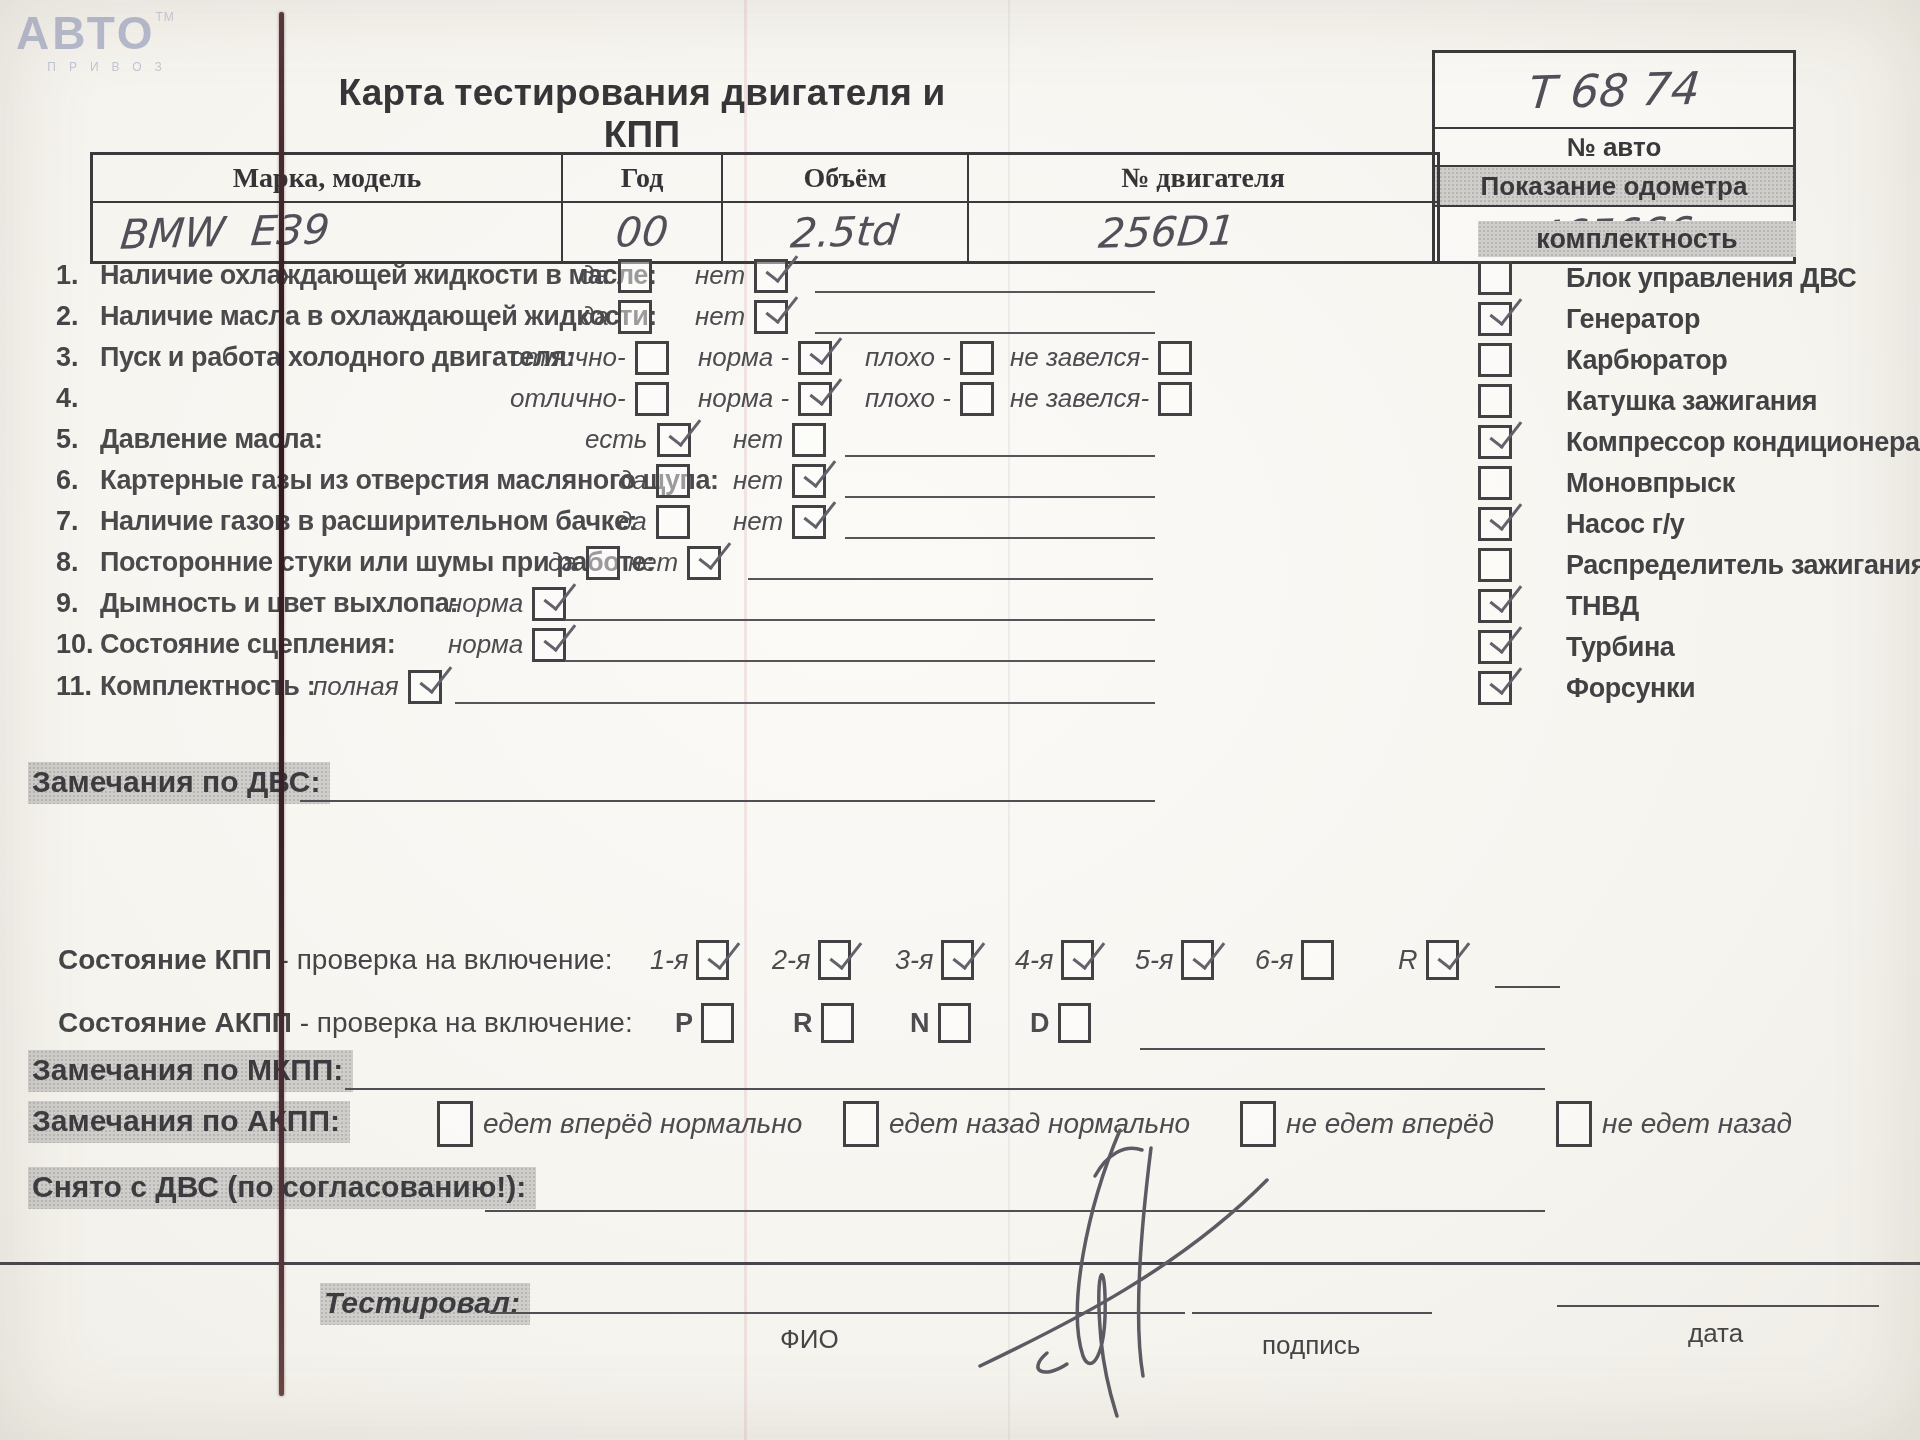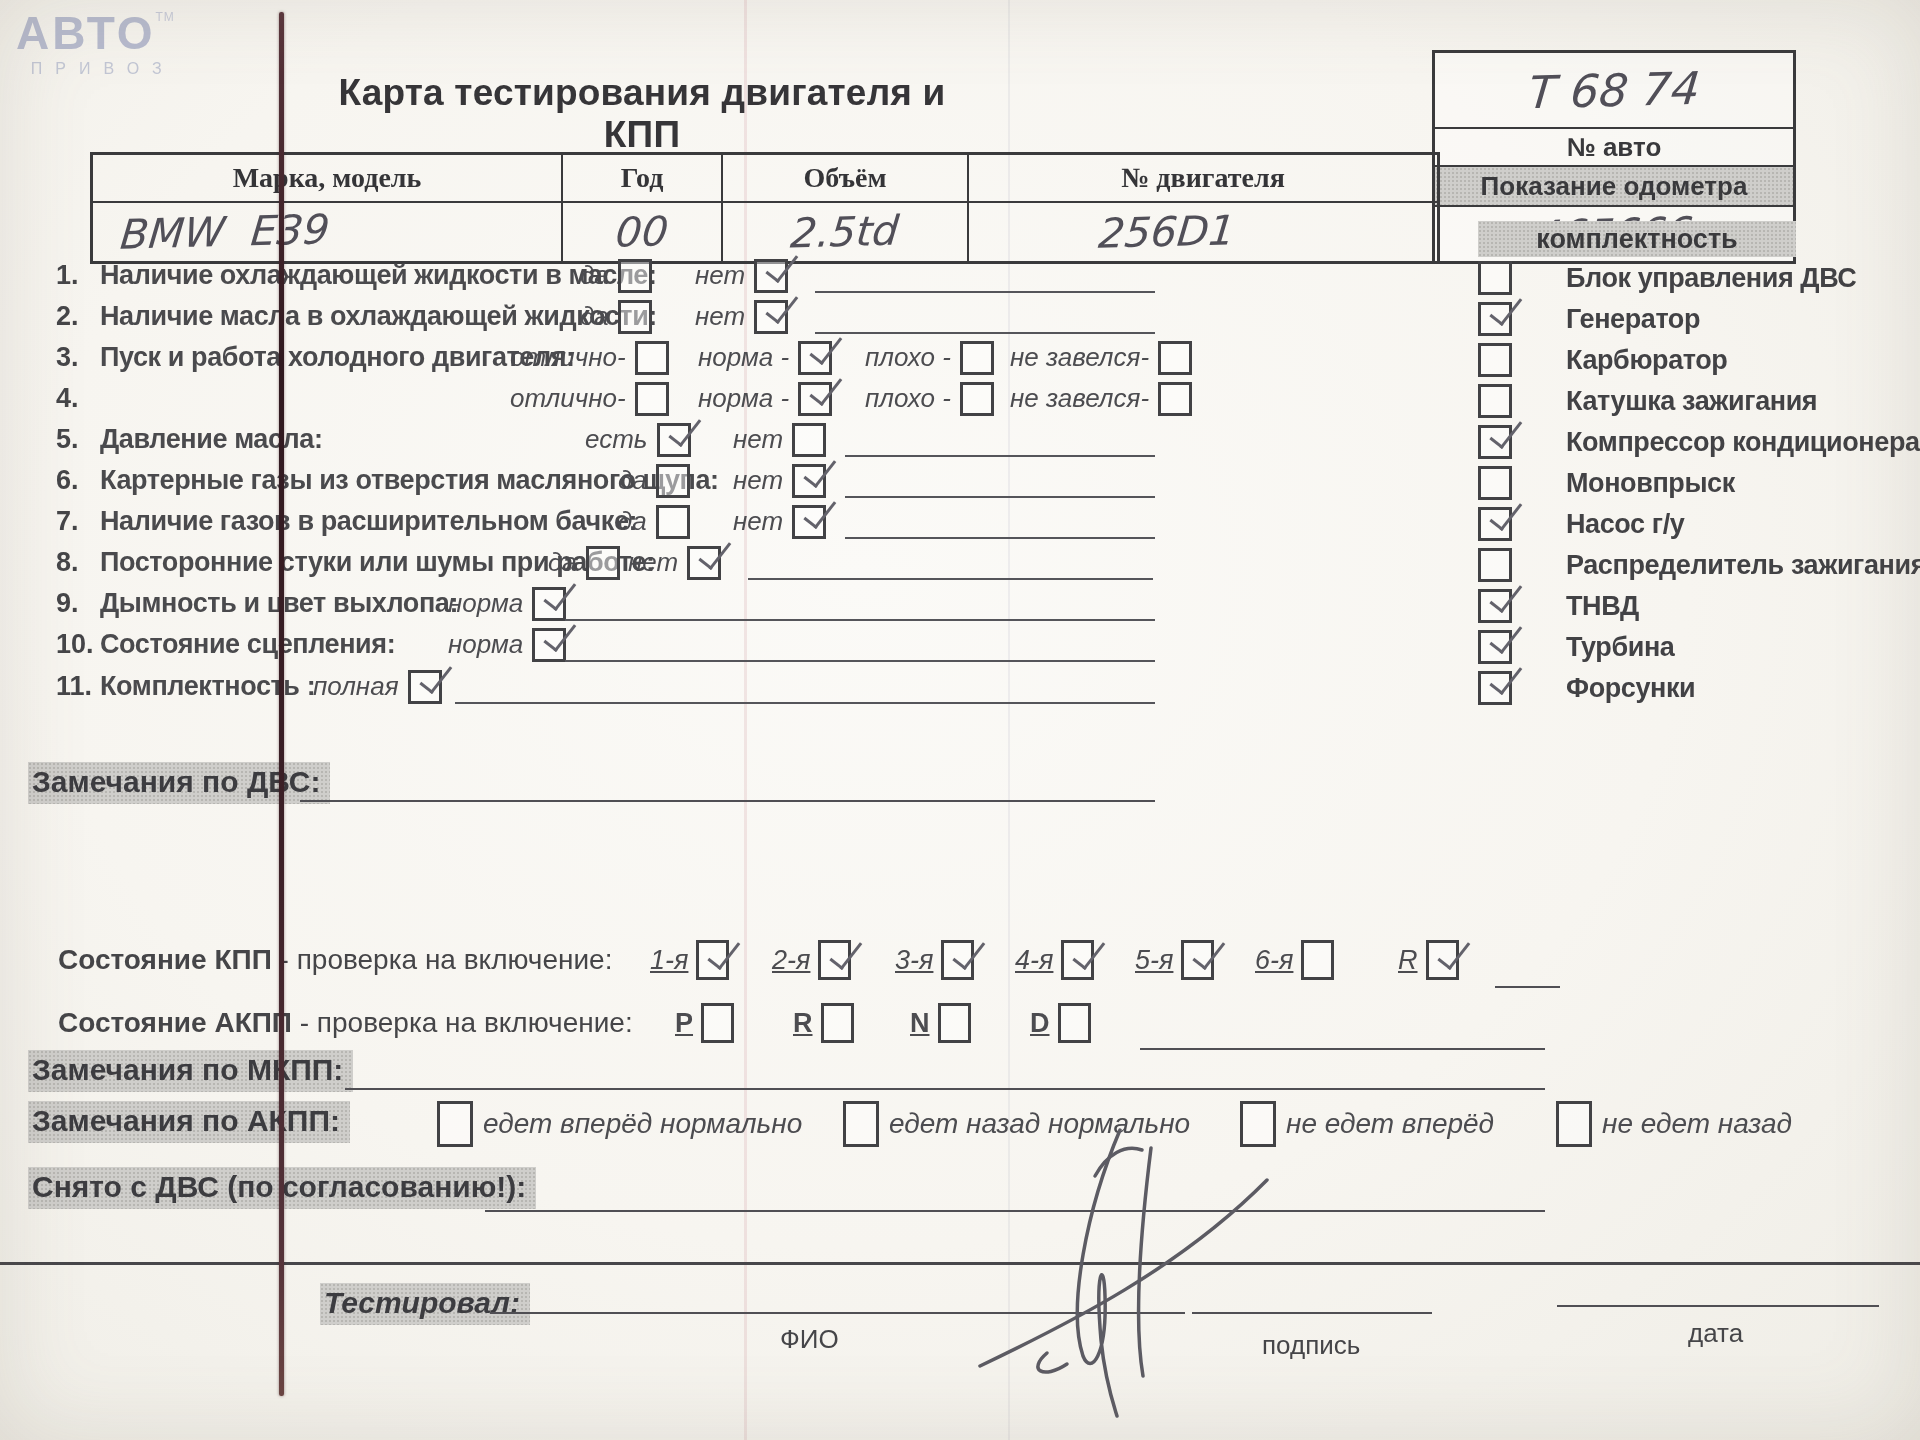--- a/index.html
+++ b/index.html
@@ -14,21 +14,21 @@
 
   
   .crease{position:absolute;left:279px;top:12px;width:5px;height:1384px;border-radius:2px;
         background:linear-gradient(180deg,#5a353c 0%,#30191f 25%,#3c2027 60%,#55333a 90%,#6b4543 100%);
         box-shadow:0 0 3px rgba(60,25,30,.5);}
   .streak{position:absolute;top:0;height:1440px;pointer-events:none;}
 
   
   .logo-brand{font-size:46px;font-weight:700;letter-spacing:3px;color:#b6bacd;line-height:1;}
   .logo-tm{font-size:12px;color:#c7cad8;vertical-align:28px;letter-spacing:1px;}
-  .logo-sub{font-size:16px;letter-spacing:13px;color:#c2c6d4;margin-top:4px;}
+  .logo-sub{font-size:12px;letter-spacing:13px;color:#c2c6d4;margin-top:4px;}
 
   .title{font-size:37px;font-weight:700;color:#363538;letter-spacing:.2px;text-align:center;width:660px;}
 
   
   .car-box{left:1432px;top:50px;width:358px;border:3px solid #3a3a3c;background:rgba(255,255,255,.35);}
   .car-box .row{border-top:2px solid #3a3a3c;}
   .car-box .row:first-child{border-top:none;}
   .cbx-num{height:74px;display:flex;align-items:center;justify-content:center;}
   .cbx-label{height:36px;display:flex;align-items:center;justify-content:center;font-size:26px;font-weight:700;color:#39393c;}
   .cbx-odo-label{height:38px;display:flex;align-items:center;justify-content:center;font-size:26px;font-weight:700;color:#39393c;}
@@ -71,21 +71,21 @@
   
   .k-header{left:1478px;top:221px;width:318px;height:36px;display:flex;align-items:center;justify-content:center;
         font-size:27px;font-weight:700;color:#39393c;}
   .k-row{position:absolute;left:1478px;height:40px;display:flex;align-items:center;gap:14px;}
   .k-label{font-size:27px;font-weight:700;letter-spacing:-.4px;color:#424245;white-space:nowrap;margin-left:40px;}
 
   
   .sec-label{font-size:30px;font-weight:700;color:#3c3c40;padding:3px 10px 5px 4px;white-space:nowrap;}
   .state-label{position:absolute;left:58px;top:0;height:60px;display:flex;align-items:center;font-size:28px;color:#454548;white-space:nowrap;}
   .gear{position:absolute;top:0;height:60px;display:flex;align-items:center;gap:8px;}
-  .gear-label{font-size:27px;font-style:italic;color:#4c4c50;text-decoration:underline;}
+  .gear-label{font-size:27px;font-style:italic;color:#4c4c50;}
   .g-row{position:absolute;left:0;width:1920px;height:60px;}
 
   .akpp-opt{position:absolute;top:0;height:62px;display:flex;align-items:center;gap:10px;}
   .akpp-opt .opt-label{font-size:28px;}
 
   .foot-label{position:absolute;font-size:26px;color:#454548;}
   .rule{position:absolute;border-bottom:3px solid #47464a;height:0;}
 
   .sig{position:absolute;left:955px;top:1118px;}
 </style>

